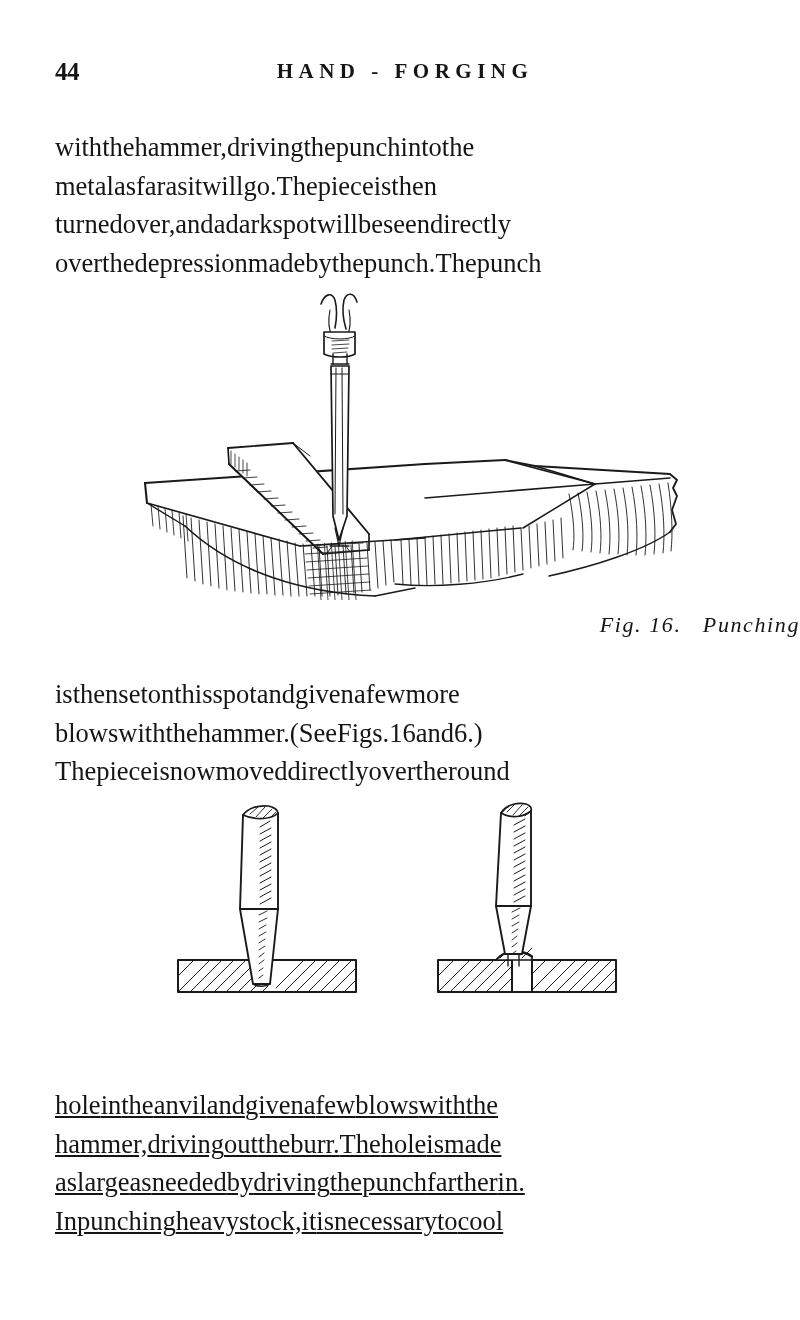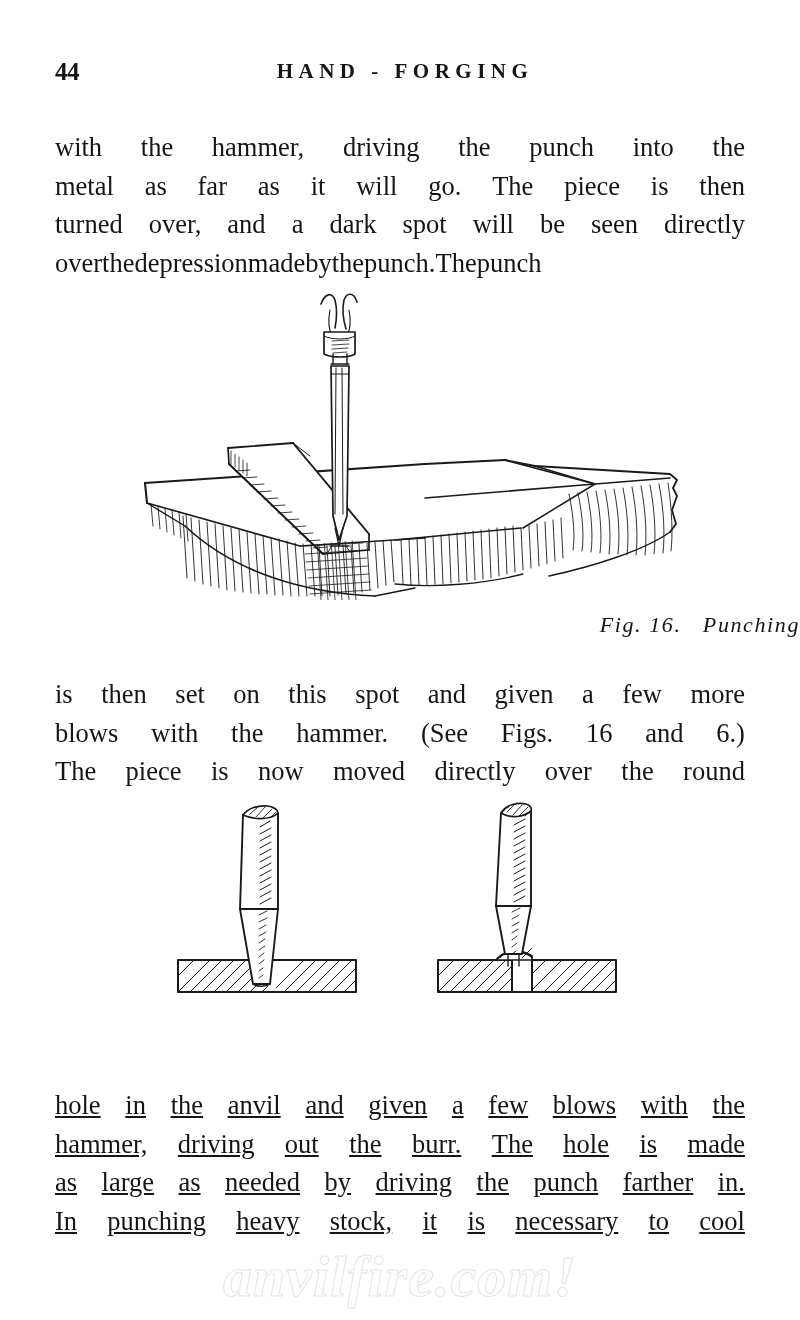--- a/index.html
+++ b/index.html
@@ -61,21 +61,20 @@
     left: 55px;
     width: 690px;
     font-size: 26.5px;
     line-height: 38.5px;
     text-align: justify;
     font-weight: 500;
   }
   
   .jline {
     display: flex;
-    justify-content: space-between;
     white-space: pre;
   }
   .jline.natural {
     justify-content: flex-start;
   }
   .jline > span { white-space: pre; }
 
   #para1 { top: 128px; }
   #para2 { top: 675px; }
   #para3 { top: 1086px; text-decoration: underline; }
@@ -488,15 +487,14 @@
   </div>
 
 
   <div class="para" id="para3">
     <div class="jline"><span>hole</span><span>in</span><span>the</span><span>anvil</span><span>and</span><span>given</span><span>a</span><span>few</span><span>blows</span><span>with</span><span>the</span></div>
     <div class="jline"><span>hammer,</span><span>driving</span><span>out</span><span>the</span><span>burr.</span><span>The</span><span>hole</span><span>is</span><span>made</span></div>
     <div class="jline"><span>as</span><span>large</span><span>as</span><span>needed</span><span>by</span><span>driving</span><span>the</span><span>punch</span><span>farther</span><span>in.</span></div>
     <div class="jline"><span>In</span><span>punching</span><span>heavy</span><span>stock,</span><span>it</span><span>is</span><span>necessary</span><span>to</span><span>cool</span></div>
   </div>
 
-  <div class="watermark">anvilfire.com!</div>
 
 </div>
 
 </body></html>

